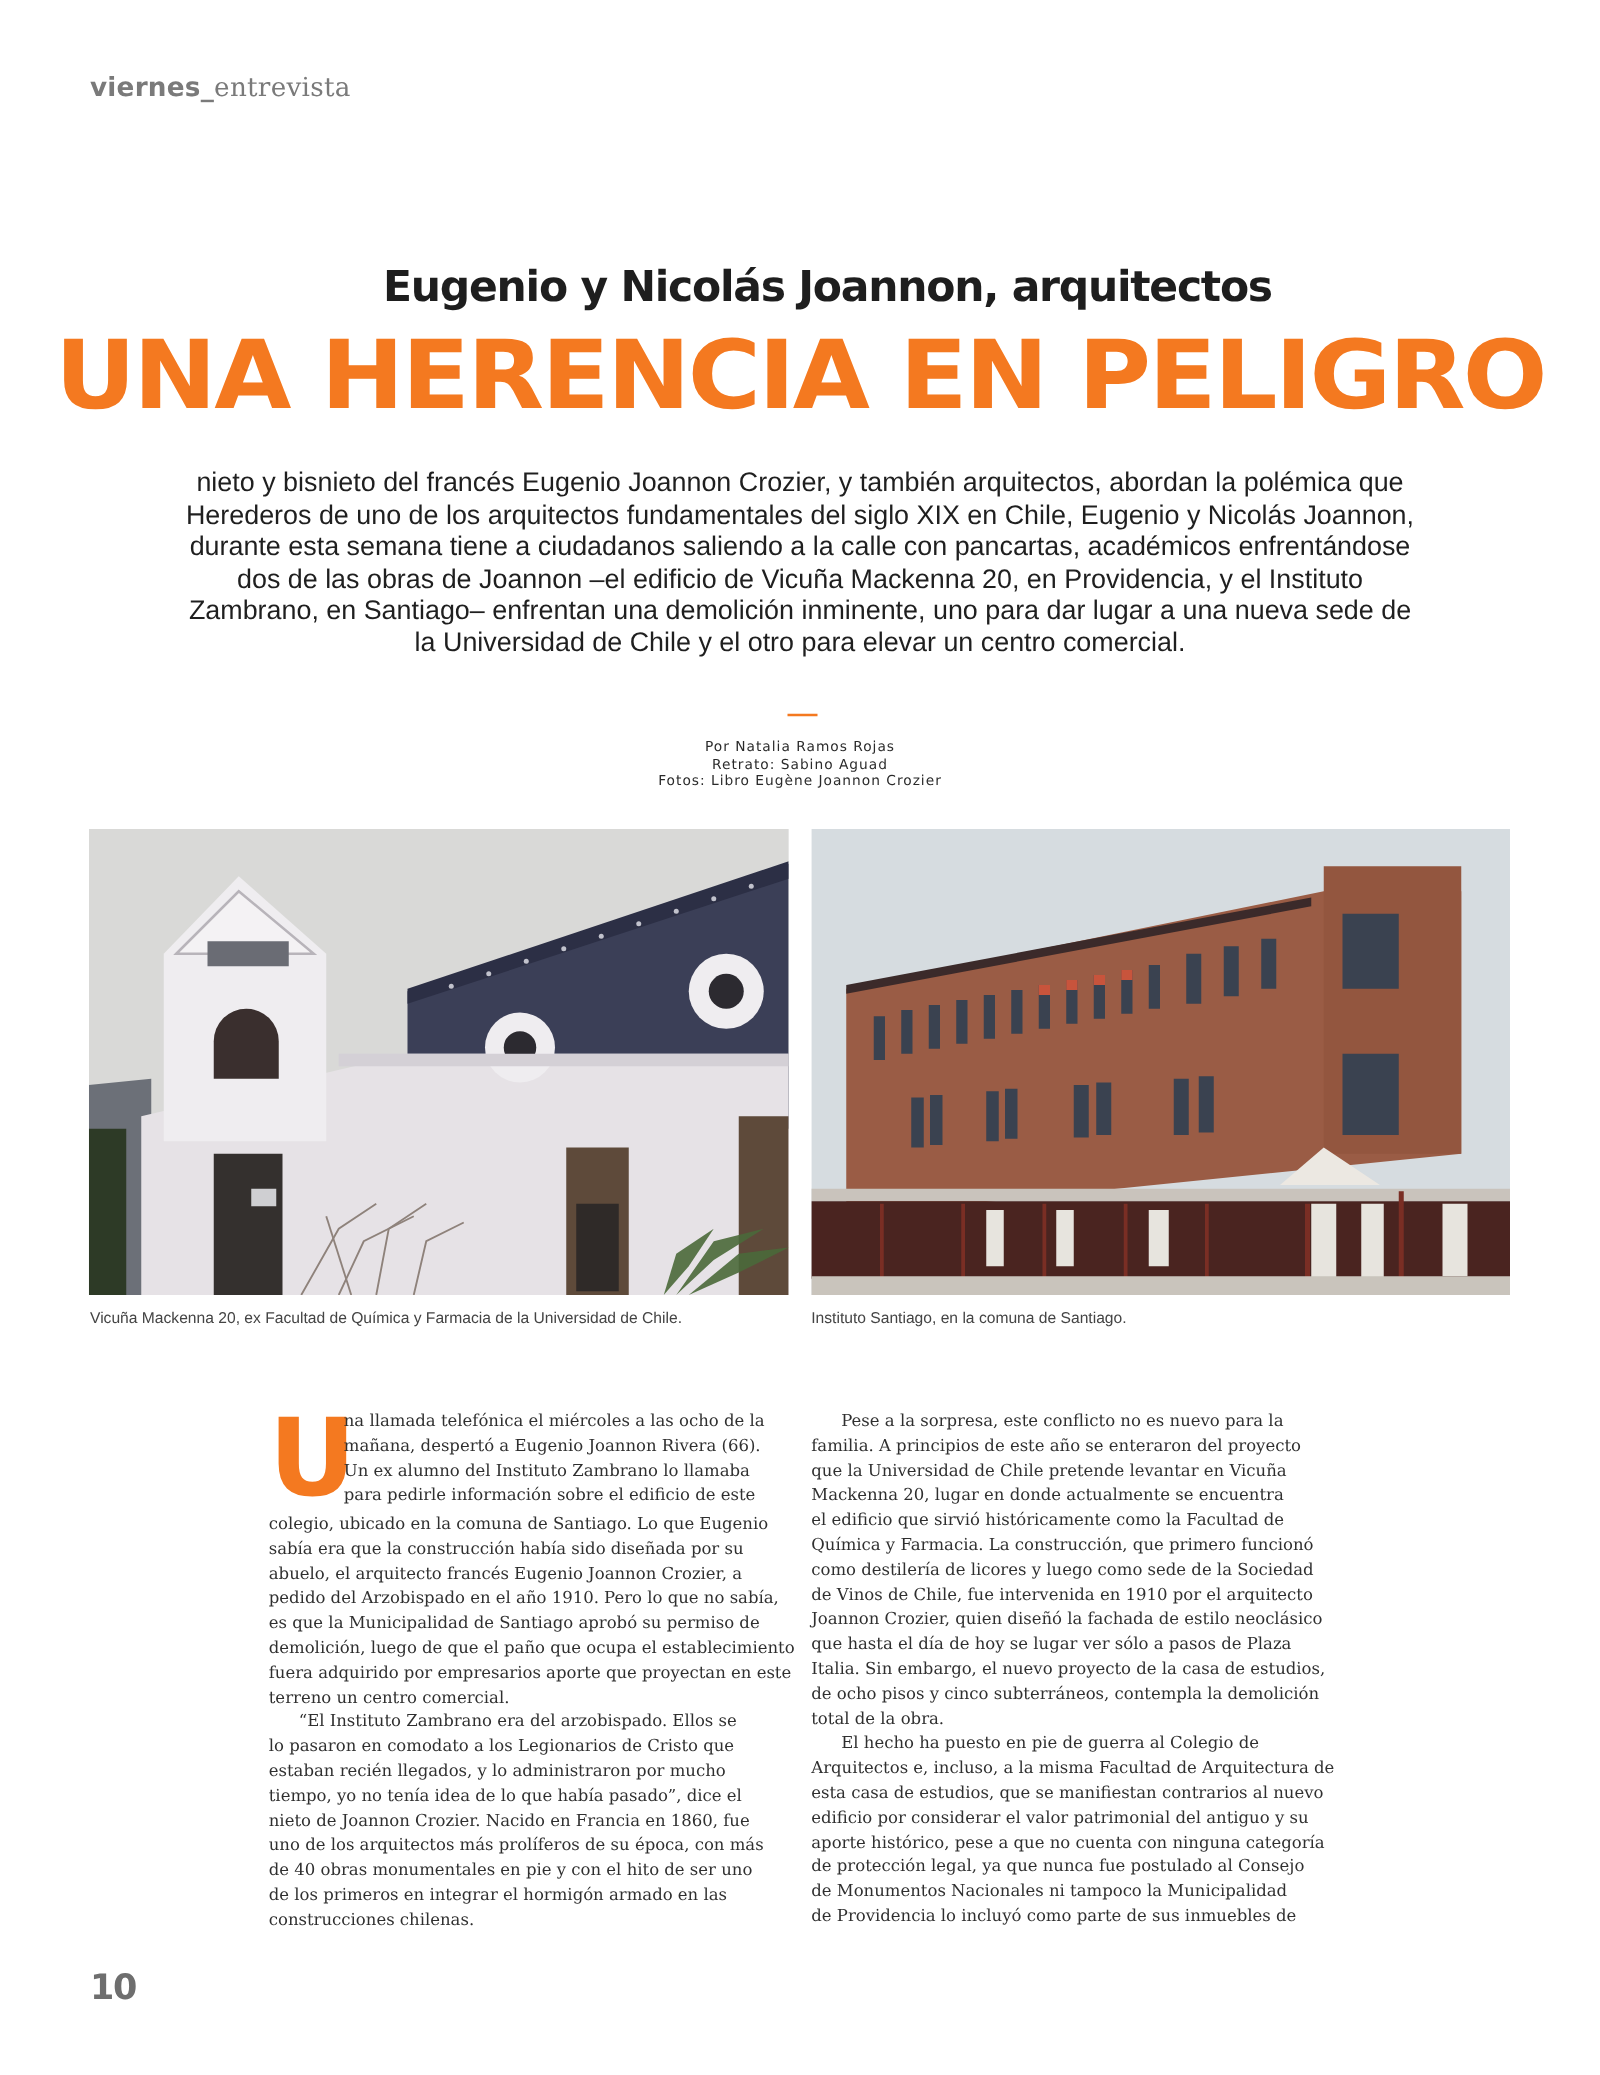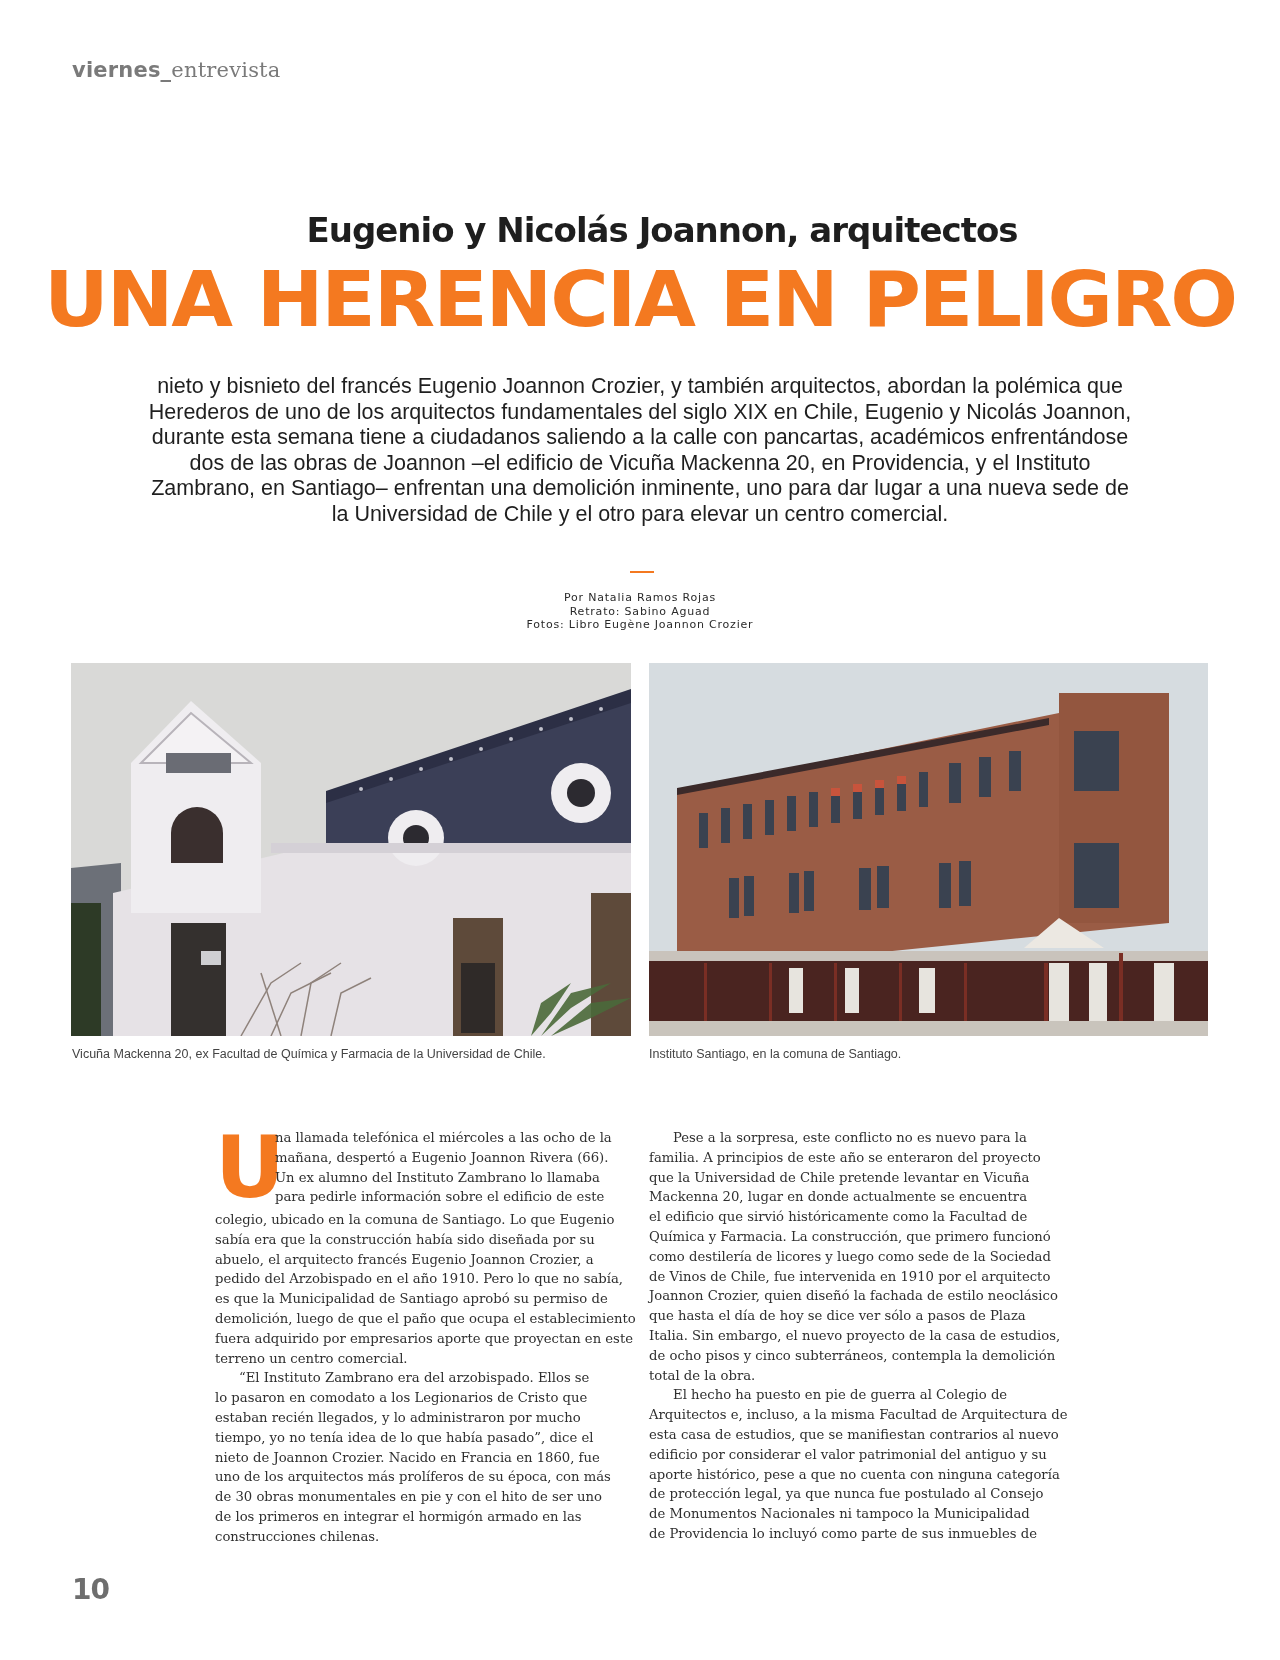--- a/index.html
+++ b/index.html
@@ -190,38 +190,38 @@
     <span class="line">fuera adquirido por empresarios aporte que proyectan en este</span>
     <span class="line">terreno un centro comercial.</span>
   </p>
   <p>
     <span class="line indent">“El Instituto Zambrano era del arzobispado. Ellos se</span>
     <span class="line">lo pasaron en comodato a los Legionarios de Cristo que</span>
     <span class="line">estaban recién llegados, y lo administraron por mucho</span>
     <span class="line">tiempo, yo no tenía idea de lo que había pasado”, dice el</span>
     <span class="line">nieto de Joannon Crozier. Nacido en Francia en 1860, fue</span>
     <span class="line">uno de los arquitectos más prolíferos de su época, con más</span>
-    <span class="line">de 30 obras monumentales en pie y con el hito de ser uno</span>
+    <span class="line">de 40 obras monumentales en pie y con el hito de ser uno</span>
     <span class="line">de los primeros en integrar el hormigón armado en las</span>
     <span class="line">construcciones chilenas.</span>
   </p>
 </div>
 
 <div class="col col-right">
   <p>
     <span class="line indent">Pese a la sorpresa, este conflicto no es nuevo para la</span>
     <span class="line">familia. A principios de este año se enteraron del proyecto</span>
     <span class="line">que la Universidad de Chile pretende levantar en Vicuña</span>
     <span class="line">Mackenna 20, lugar en donde actualmente se encuentra</span>
     <span class="line">el edificio que sirvió históricamente como la Facultad de</span>
     <span class="line">Química y Farmacia. La construcción, que primero funcionó</span>
     <span class="line">como destilería de licores y luego como sede de la Sociedad</span>
     <span class="line">de Vinos de Chile, fue intervenida en 1910 por el arquitecto</span>
     <span class="line">Joannon Crozier, quien diseñó la fachada de estilo neoclásico</span>
-    <span class="line">que hasta el día de hoy se dice ver sólo a pasos de Plaza</span>
+    <span class="line">que hasta el día de hoy se lugar ver sólo a pasos de Plaza</span>
     <span class="line">Italia. Sin embargo, el nuevo proyecto de la casa de estudios,</span>
     <span class="line">de ocho pisos y cinco subterráneos, contempla la demolición</span>
     <span class="line">total de la obra.</span>
   </p>
   <p>
     <span class="line indent">El hecho ha puesto en pie de guerra al Colegio de</span>
     <span class="line">Arquitectos e, incluso, a la misma Facultad de Arquitectura de</span>
     <span class="line">esta casa de estudios, que se manifiestan contrarios al nuevo</span>
     <span class="line">edificio por considerar el valor patrimonial del antiguo y su</span>
     <span class="line">aporte histórico, pese a que no cuenta con ninguna categoría</span>

